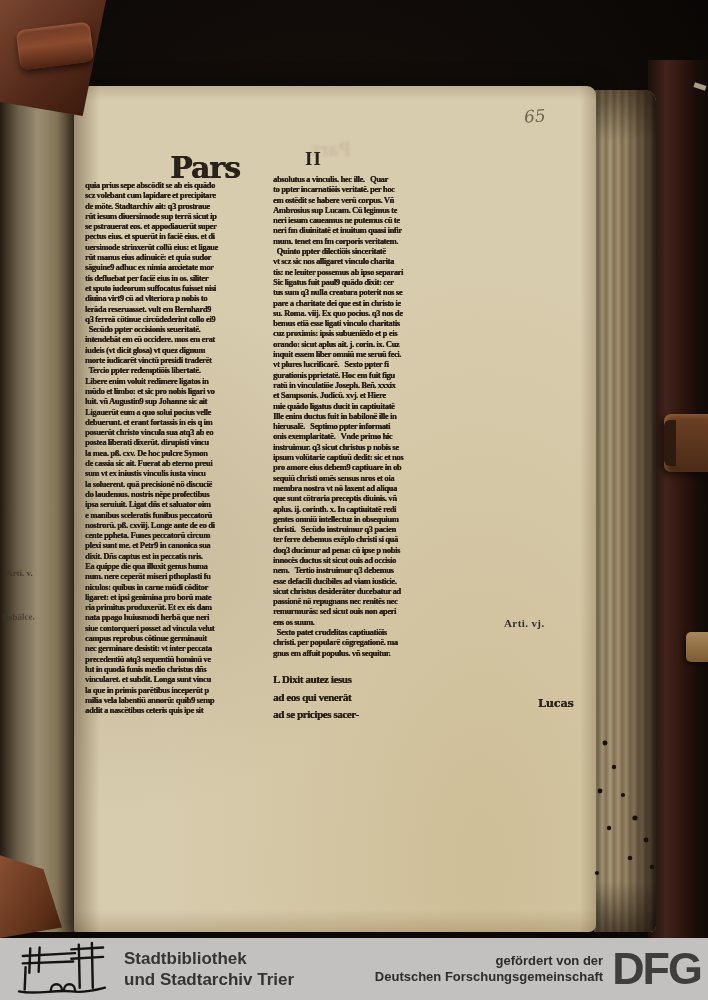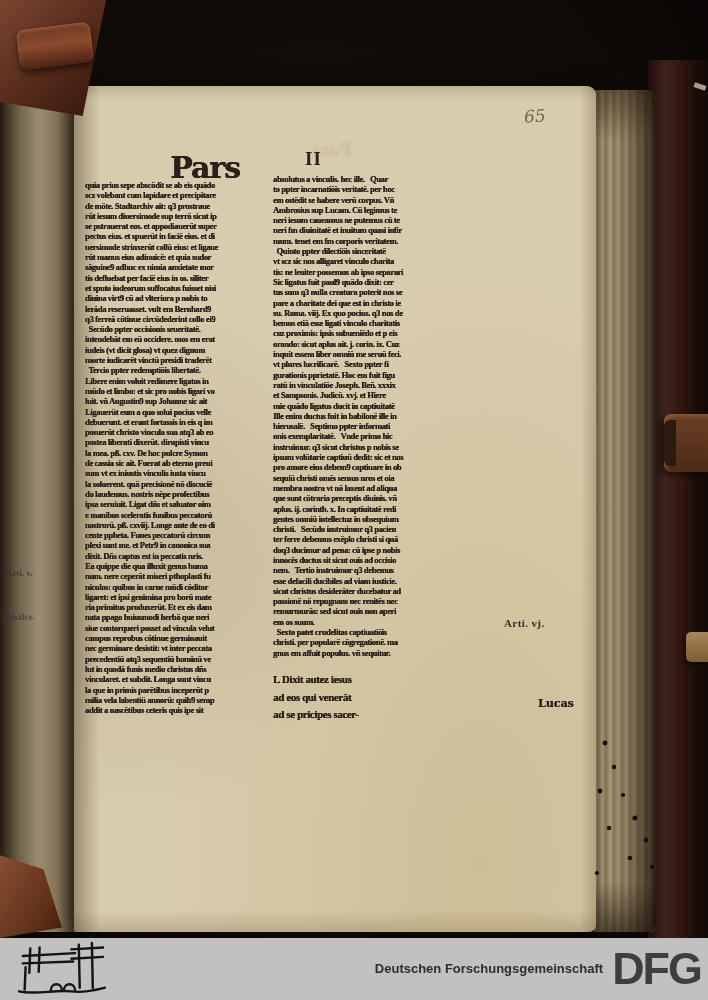--- a/index.html
+++ b/index.html
@@ -243,20 +243,25 @@
       <path d="M14,8 L13,34"></path>
         <path d="M24,7 L23,33"></path>
       <path d="M9,28 L8,52"></path>
       <path d="M66,4 L67,50"></path>
         <path d="M80,2 L81,50"></path>
       <path d="M58,9 L92,7"></path>
         <path d="M58,19 L92,17"></path>
       <path d="M36,53 C36,44 48,44 48,53"></path>
         <path d="M50,53 C50,44 62,44 62,53"></path>
     </svg>
+    <div class="lib-name">
+      <div>Stadtbibliothek</div>
+      <div>und Stadtarchiv Trier</div>
+    </div>
     <div class="spacer"></div>
     <div class="funding">
+      <div>gefördert von der</div>
       <div>Deutschen Forschungsgemeinschaft</div>
     </div>
     <div class="dfg">DFG</div>
   </div>
 
 </div>
 
 </body></html>

